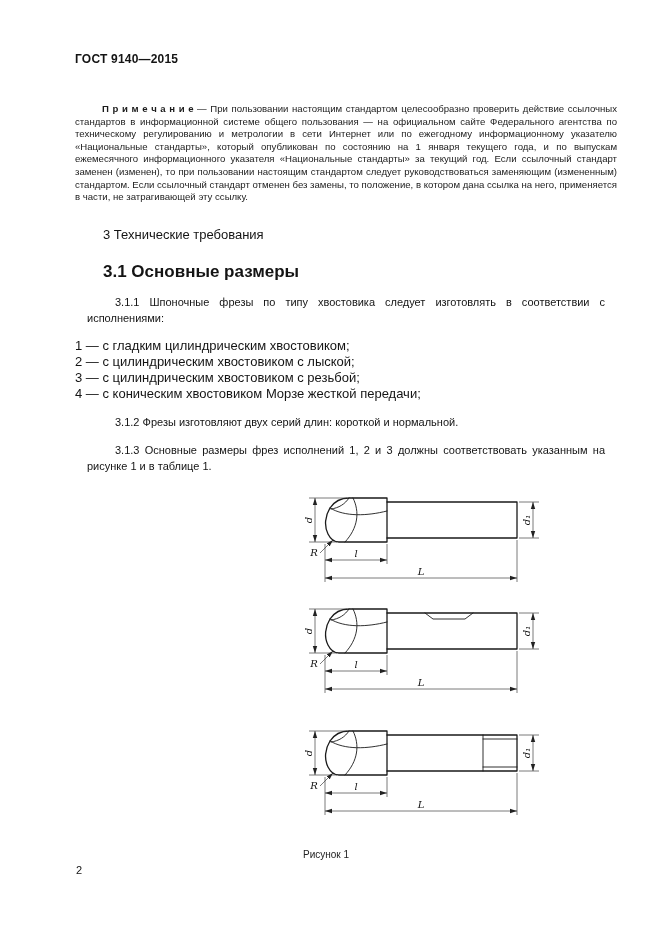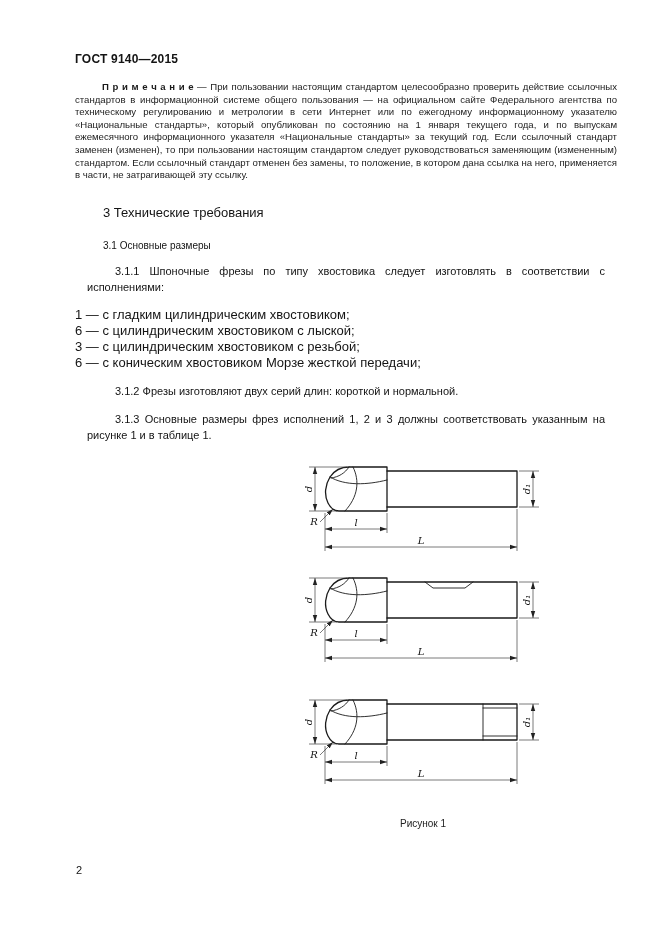--- a/index.html
+++ b/index.html
@@ -3,53 +3,53 @@
 <meta charset="utf-8">
 <style>
   *{box-sizing:border-box}
   html,body{margin:0;padding:0}
   body{
     width:661px;height:935px;background:#ffffff;position:relative;overflow:hidden;
     font-family:"Liberation Sans","DejaVu Sans",sans-serif;color:#141414;
   }
   .page{padding:52px 44px 0 75px}
   .doc-header{font-size:12px;font-weight:bold;letter-spacing:.2px}
-  .note{margin:15px 0 0;font-size:9.6px;line-height:12.6px;text-align:justify;text-indent:27px;color:#1b1b1b}
+  .note{margin:37px 0 0;font-size:9.6px;line-height:12.6px;text-align:justify;text-indent:27px;color:#1b1b1b}
   .sec-h2{margin:23px 0 0;padding-left:28px;font-size:13px;font-weight:normal}
-  .sec-h3{margin:20px 0 8px;padding-left:28px;font-size:10px;font-weight:normal}
+  .sec-h3{margin:20px 0 8px;padding-left:28px;font-size:17px;font-weight:bold}
   .body-p{margin:12px;font-size:11px;line-height:16px;text-align:justify;text-indent:28px}
   .body-p.first{margin-top:12px}
   .list{margin:0;padding:0;list-style:none}
   .list li{font-size:13px;line-height:16px}
   .figure{margin:12px 0 0 228px;width:240px}
   .drawing{line-height:0}
   .drawing + .drawing{margin-top:13px}
   .drawing.v3{margin-top:24px}
-  .figcaption{margin-top:32px;text-align:center;font-size:10px;color:#222}
+  .figcaption{margin-top:32px;font-size:10px;color:#222}
   .page-num{position:absolute;left:76px;top:864px;font-size:11px}
 </style>
 </head>
 <body>
 
 <div class="page">
 
   <div class="doc-header">ГОСТ 9140—2015</div>
 
   <p class="note"><b>П р и м е ч а н и е</b> <span>— При пользовании настоящим стандартом целесообразно проверить действие ссылочных стандартов в информационной системе общего пользования — на официальном сайте Федерального агентства по техническому регулированию и метрологии в сети Интернет или по ежегодному информационному указателю «Национальные стандарты», который опубликован по состоянию на 1 января текущего года, и по выпускам ежемесячного информационного указателя «Национальные стандарты» за текущий год. Если ссылочный стандарт заменен (изменен), то при пользовании настоящим стандартом следует руководствоваться заменяющим (измененным) стандартом. Если ссылочный стандарт отменен без замены, то положение, в котором дана ссылка на него, применяется в части, не затрагивающей эту ссылку.</span></p>
 
   <h2 class="sec-h2">3 Технические требования</h2>
   <h3 class="sec-h3">3.1 Основные размеры</h3>
 
   <p class="body-p first">3.1.1 Шпоночные фрезы по типу хвостовика следует изготовлять в соответствии с исполнениями:</p>
 
   <ul class="list">
     <li>1 — с гладким цилиндрическим хвостовиком;</li>
-    <li>6 — с цилиндрическим хвостовиком с лыской;</li>
+    <li>2 — с цилиндрическим хвостовиком с лыской;</li>
     <li>3 — с цилиндрическим хвостовиком с резьбой;</li>
-    <li>6 — с коническим хвостовиком Морзе жесткой передачи;</li>
+    <li>4 — с коническим хвостовиком Морзе жесткой передачи;</li>
   </ul>
 
   <p class="body-p">3.1.2 Фрезы изготовляют двух серий длин: короткой и нормальной.</p>
   <p class="body-p">3.1.3 Основные размеры фрез исполнений 1, 2 и 3 должны соответствовать указанным на рисунке 1 и в таблице 1.</p>
 
   <figure class="figure">
     <div class="drawing v1"><svg width="240" height="98" viewBox="0 0 240 98">
           <defs>
             <marker id="ae1" markerUnits="userSpaceOnUse" markerWidth="9" markerHeight="7" refX="7" refY="3" orient="auto">
               <path d="M0,0.8 L7,3 L0,5.2 Z" fill="#222"></path>

